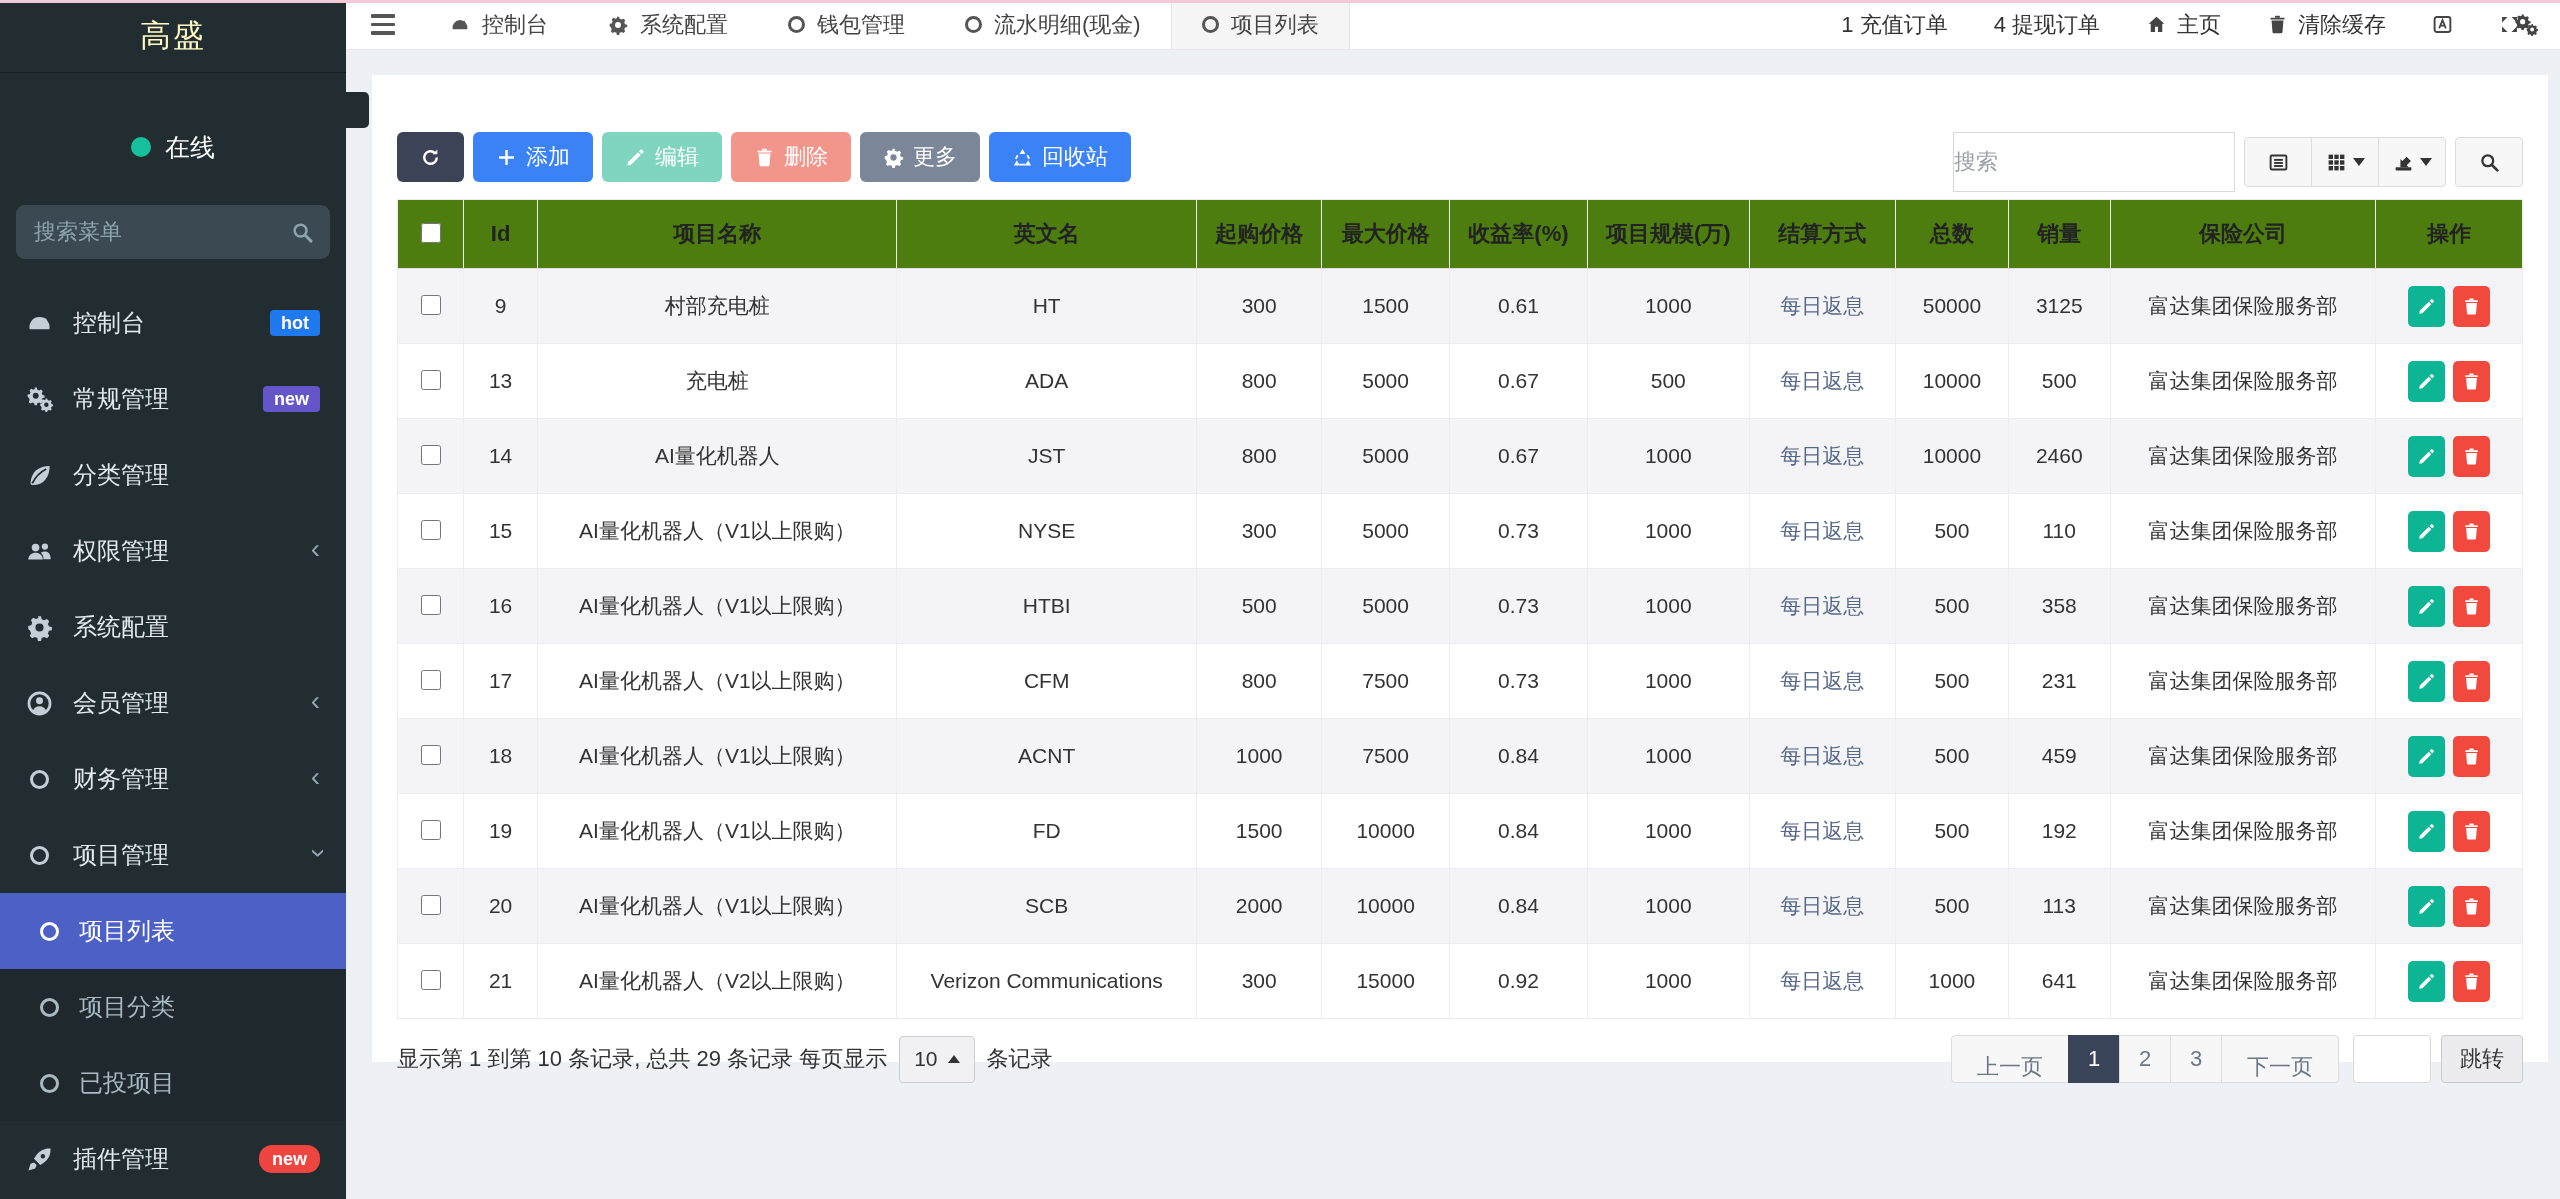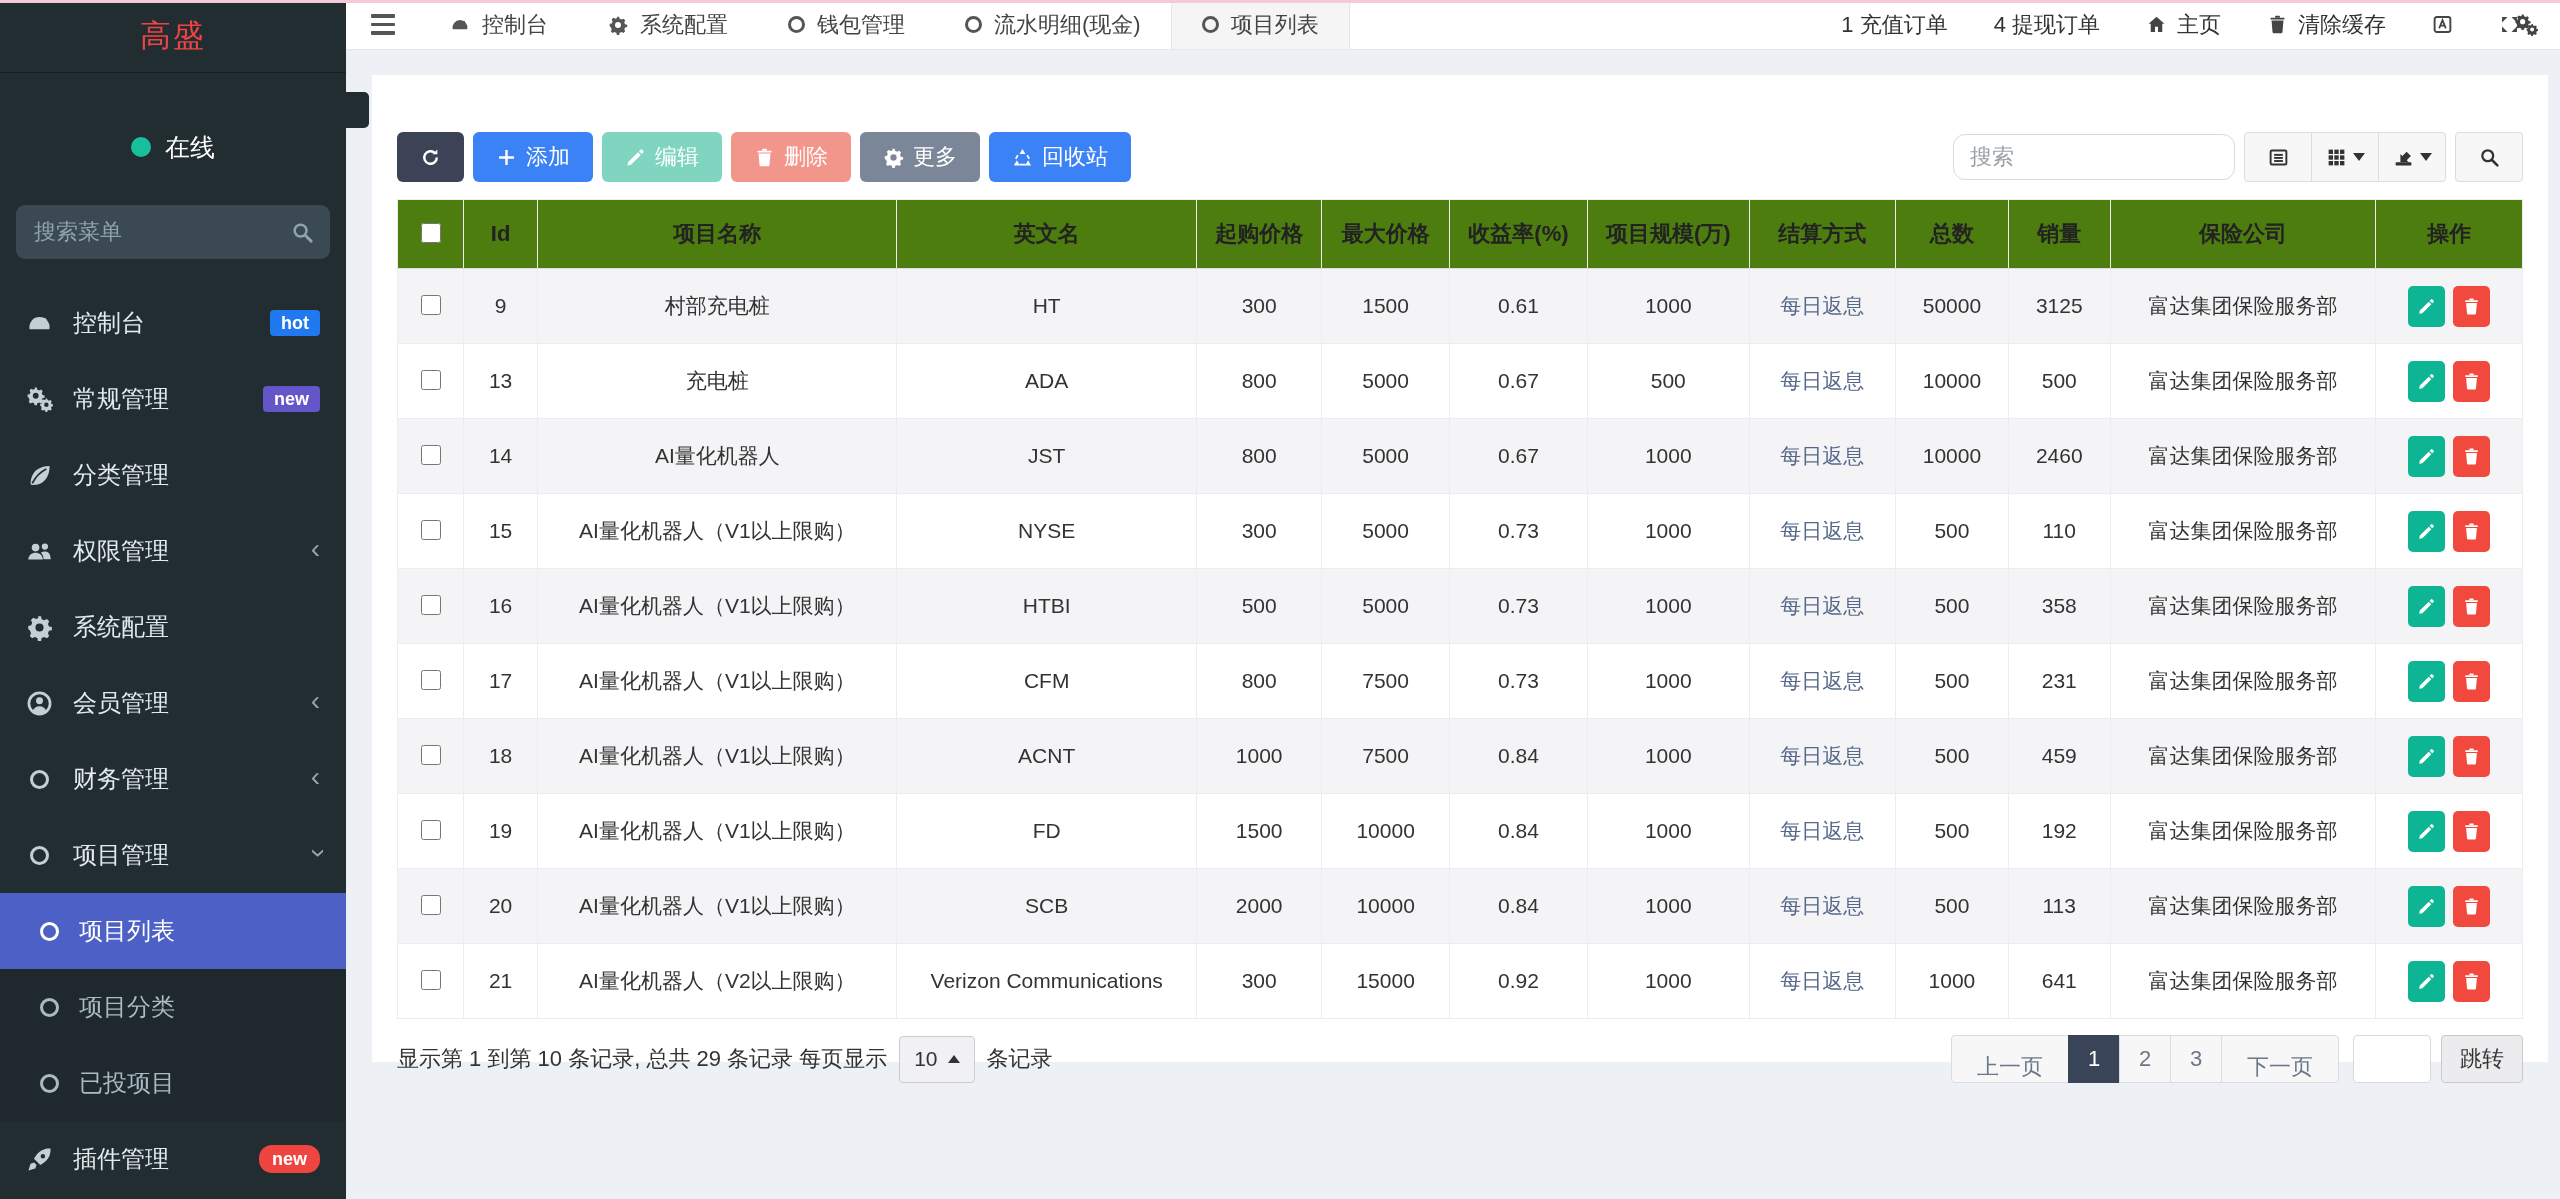--- a/index.html
+++ b/index.html
@@ -7,21 +7,21 @@
     width:2560px;height:1199px;position:relative;overflow:hidden;
     background:#edf0f5;
     font-family:"Liberation Sans","DejaVu Sans",sans-serif;
     -webkit-font-smoothing:antialiased;
   }
   .ic{width:22px;height:22px;fill:currentColor;display:inline-block;vertical-align:middle;}
   
   .top-accent{position:absolute;left:0;top:0;width:100%;height:3px;background:#f6c9d8;z-index:60;}
   
   .sidebar{position:absolute;left:0;top:0;width:346px;height:1199px;background:#222d32;z-index:40;}
-  .logo{height:72px;line-height:72px;text-align:center;color:#ef4444;font-size:31px;letter-spacing:2px;border-bottom:1px solid #161e22;}
+  .logo{height:72px;line-height:72px;text-align:center;color:#fef9c3;font-size:31px;letter-spacing:2px;border-bottom:1px solid #161e22;}
   .user-panel{display:flex;align-items:center;justify-content:center;gap:14px;padding-top:44px;height:60px;}
   .dot{width:20px;height:20px;border-radius:50%;background:#16c09c;}
   .user-panel span.lbl{color:#fff;font-size:25px;}
   .side-search{position:relative;margin:28px 16px 0;}
   .side-search input{width:100%;box-sizing:border-box;height:54px;background:#3b4a52;border:none;border-radius:9px;color:#cfd8dc;font-size:22px;padding:0 56px 0 18px;outline:none;font-family:inherit;}
   .side-search input::placeholder{color:#8fa3ad;}
   .side-search .ic{position:absolute;right:16px;top:16px;color:#8fa3ad;width:23px;height:23px;}
   .menu{margin-top:26px;}
   .m-item{height:76px;display:flex;align-items:center;padding:0 26px;cursor:pointer;}
   .m-item .mi{width:27px;height:27px;color:#c3cfd5;margin-right:20px;flex:none;}
@@ -62,21 +62,21 @@
   
   .toolbar{margin-top:57px;height:50px;display:flex;align-items:center;gap:9px;position:relative;}
   .tbtn{height:50px;border:none;border-radius:6px;color:#fff;font-size:22px;font-family:inherit;display:inline-flex;align-items:center;gap:9px;padding:0 23px;cursor:pointer;}
   .tbtn .ic{width:21px;height:21px;}
   .bt-dark{background:#3d4356;}
   .bt-teal{background:#3b82f6;}
   .bt-teal-dis{background:#7fd5c0;}
   .bt-red-dis{background:#f2958b;}
   .bt-gray{background:#7b8799;}
   .tool-right{position:absolute;right:0;top:0;display:flex;align-items:center;gap:9px;}
-  .srch{width:282px;height:46px;box-sizing:border-box;border:1px solid #d9d9d9;border-radius:12px;font-size:22px;padding:0 16px;color:#333;outline:none;font-family:inherit;}
+  .srch{width:282px;height:60px;box-sizing:border-box;border:1px solid #d9d9d9;border-radius:0;font-size:22px;padding:0 0;color:#333;outline:none;font-family:inherit;}
   .srch::placeholder{color:#9aa0a6;}
   .bgroup{display:flex;}
   .gbtn{width:68px;height:50px;box-sizing:border-box;background:#f7f7f8;border:1px solid #dcdcdc;color:#333;display:inline-flex;align-items:center;justify-content:center;gap:6px;cursor:pointer;}
   .bgroup .gbtn{margin-left:-1px;}
   .bgroup .gbtn:first-child{margin-left:0;border-radius:4px 0 0 4px;}
   .bgroup .gbtn:last-child{border-radius:0 4px 4px 0;}
   .gbtn.solo{border-radius:4px;}
   .gbtn .ic{width:21px;height:21px;}
   .caret{width:0;height:0;border-left:6px solid transparent;border-right:6px solid transparent;border-top:8px solid #333;}
   .caret-up{width:0;height:0;border-left:6px solid transparent;border-right:6px solid transparent;border-bottom:8px solid #333;}

